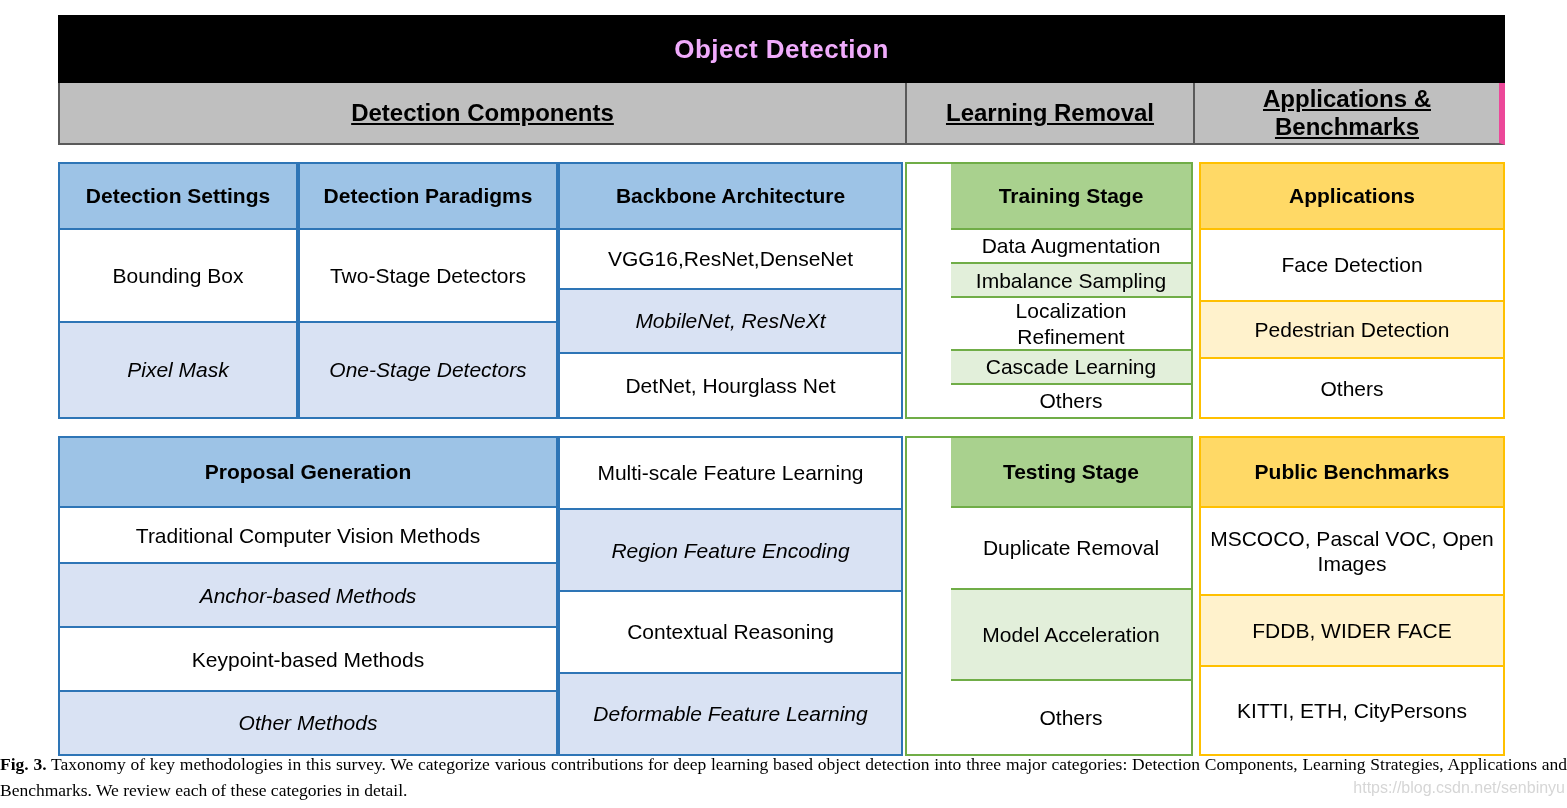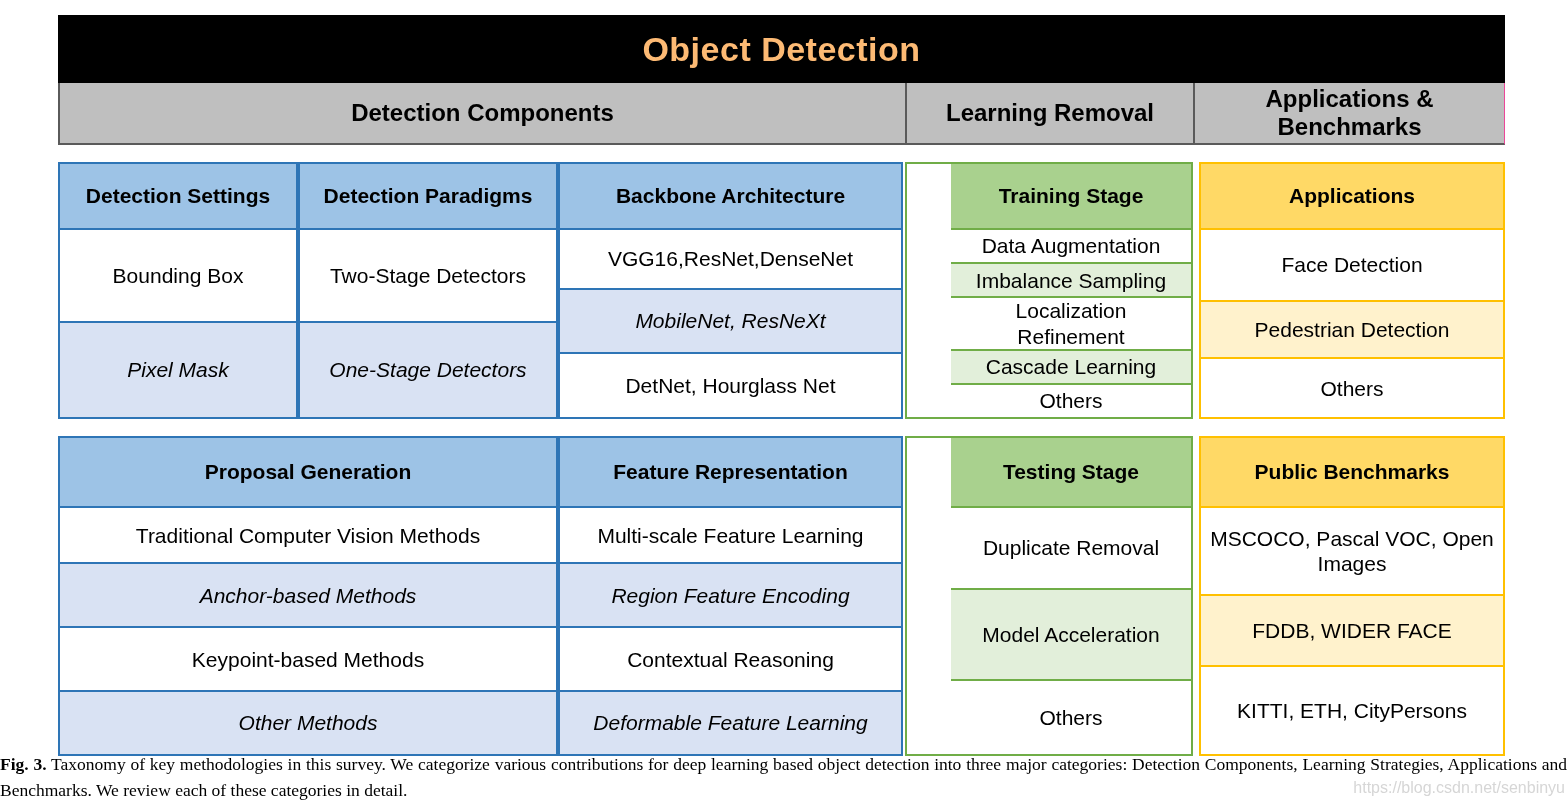--- a/index.html
+++ b/index.html
@@ -4,28 +4,28 @@
 <style>
   html,body { margin:0; padding:0; background:#ffffff; }
   .page {
     position:relative; width:1567px; height:808px; background:#ffffff;
     font-family:"Liberation Sans", sans-serif; color:#000; overflow:hidden;
   }
   .figure { position:absolute; left:58px; top:15px; width:1447px; }
 
   
   .title-bar {
-    height:68px; background:#000000; color:#fdba74;
+    height:68px; background:#000000; color:#f0abfc;
     display:flex; align-items:center; justify-content:center;
-    font-size:34px; font-weight:bold; letter-spacing:0.5px;
+    font-size:26px; font-weight:bold; letter-spacing:0.5px;
   }
 
   
   .band { display:flex; height:62px; background:#bfbfbf;
-          border-left:2px solid #5a5a5a; border-right:1px solid #ec4899; border-bottom:2px solid #5a5a5a; box-sizing:border-box; }
+          border-left:2px solid #5a5a5a; border-right:6px solid #ec4899; border-bottom:2px solid #5a5a5a; box-sizing:border-box;text-decoration:underline; }
   .band-cell {
     display:flex; align-items:center; justify-content:center; text-align:center;
     font-size:24px; font-weight:bold; line-height:1.15; box-sizing:border-box; padding:0 10px;
   }
   .band-cell + .band-cell { border-left:2px solid #5a5a5a; }
   .bw1 { width:845px; } .bw2 { width:288px; } .bw3 { flex:1; }
 
   
   .sect-row { display:flex; margin-top:17px; }
   .top-row { height:257px; }
@@ -130,21 +130,20 @@
 
       <div class="colbox blue w500">
         <div class="hdr hdr-blue h68">Proposal Generation</div>
         <div class="cell fill-white" style="flex:57 1 0">Traditional Computer Vision Methods</div>
         <div class="cell fill-blue" style="flex:65 1 0">Anchor-based Methods</div>
         <div class="cell fill-white" style="flex:65 1 0">Keypoint-based Methods</div>
         <div class="cell fill-blue" style="flex:65 1 0">Other Methods</div>
       </div>
 
       <div class="colbox blue w345">
-        <div class="hdr hdr-blue h68">Feature Representation</div>
         <div class="cell fill-white" style="flex:57 1 0">Multi-scale Feature Learning</div>
         <div class="cell fill-blue" style="flex:65 1 0">Region Feature Encoding</div>
         <div class="cell fill-white" style="flex:65 1 0">Contextual Reasoning</div>
         <div class="cell fill-blue" style="flex:65 1 0">Deformable Feature Learning</div>
       </div>
 
       <div class="colbox green w288 gap2">
         <div class="hdr hdr-green h68">Testing Stage</div>
         <div class="cell fill-white" style="flex:83 1 0">Duplicate Removal</div>
         <div class="cell fill-green" style="flex:93 1 0">Model Acceleration</div>

